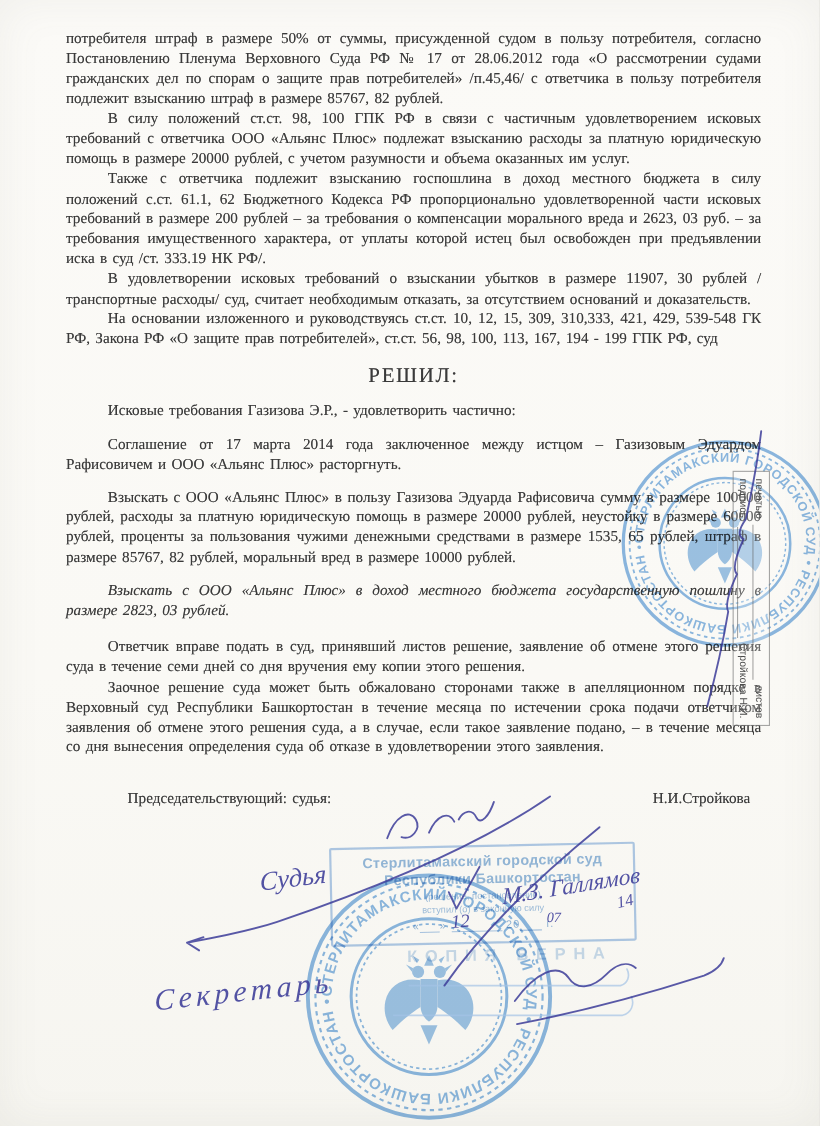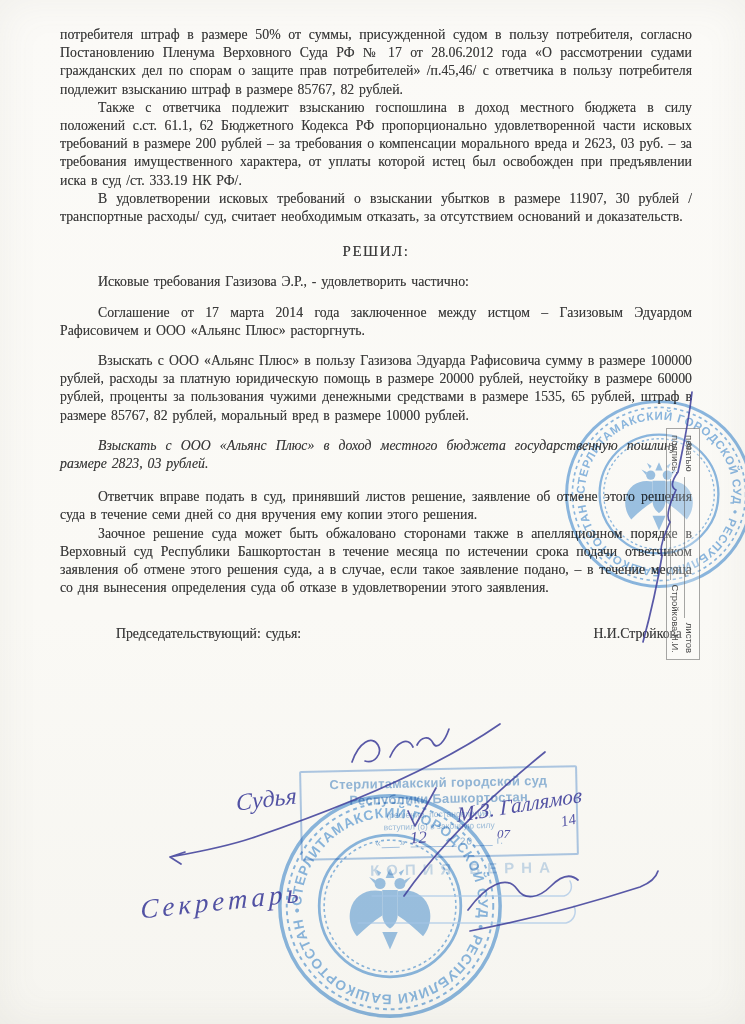--- a/index.html
+++ b/index.html
@@ -15,21 +15,21 @@
     position:absolute;left:60px;top:26px;width:632px;
     font-size:13.8px;line-height:18.2px;color:#3a3a3a;
     text-align:justify;word-spacing:1.4px;
     text-shadow:0 0 .5px rgba(60,60,60,.55);
   }
   .text-block p{margin:0;text-indent:38px;}
   .text-block p.noindent{text-indent:0;}
   .text-block p.gap{margin-bottom:12px;}
   .text-block p.gap-lg{margin-bottom:15px;font-style:italic;}
   .decision{
-    margin:16px 0 13px 0;text-align:center;font-size:15px;
+    margin:16px 0 13px 0;text-align:center;font-size:19px;
     font-weight:normal;letter-spacing:1.5px;text-indent:0;
   }
   .sig-row{
     display:flex;align-items:flex-start;margin-top:28px;padding-left:56px;gap:28px;
   }
   .sig-row .judge-name{margin-left:auto;margin-right:10px;}
   
   .stamp-layer,.ink-layer,.hw-words{position:absolute;inset:0;}
   .seal{position:absolute;color:#7cb0e2;opacity:.88;mix-blend-mode:multiply;}
   .seal .ring{fill:none;stroke:currentColor;}
@@ -71,22 +71,24 @@
     color:#3c3c99;opacity:.88;white-space:nowrap;
   }
 </style>
 </head>
 <body>
 
 <div class="page">
 
   <div class="text-block">
     <p class="noindent">потребителя штраф в размере 50% от  суммы, присужденной судом в пользу  потребителя, согласно Постановлению Пленума Верховного Суда РФ № 17 от 28.06.2012 года «О рассмотрении судами гражданских дел по спорам о защите прав потребителей» /п.45,46/ с ответчика в пользу потребителя подлежит взысканию штраф в размере 85767, 82 рублей.</p>
+    <p>В силу положений ст.ст. 98, 100 ГПК РФ  в связи с частичным удовлетворением исковых требований с ответчика ООО «Альянс Плюс» подлежат взысканию расходы  за платную юридическую помощь в размере 20000 рублей, с учетом разумности и объема оказанных им услуг.</p>
     <p>Также с ответчика подлежит взысканию госпошлина в доход местного бюджета в силу положений с.ст. 61.1, 62 Бюджетного Кодекса РФ пропорционально удовлетворенной части исковых требований  в размере 200 рублей – за требования о компенсации морального вреда и 2623, 03 руб. – за требования имущественного характера, от уплаты которой истец был освобожден при предъявлении иска в суд /ст. 333.19 НК РФ/.</p>
     <p>В удовлетворении исковых требований о взыскании убытков в размере 11907, 30 рублей /транспортные расходы/ суд, считает необходимым отказать, за отсутствием оснований и доказательств.</p>
+    <p>На основании изложенного и руководствуясь ст.ст. 10, 12, 15, 309, 310,333,  421, 429, 539-548 ГК РФ, Закона РФ «О защите прав потребителей», ст.ст. 56, 98, 100, 113, 167,  194 - 199  ГПК РФ, суд</p>
     <h3 class="decision">РЕШИЛ:</h3>
     <p class="gap">Исковые требования Газизова Э.Р., - удовлетворить частично:</p>
     <p class="gap">Соглашение от 17 марта 2014 года заключенное между истцом – Газизовым Эдуардом Рафисовичем и ООО «Альянс Плюс» расторгнуть.</p>
     <p class="gap">Взыскать с ООО «Альянс Плюс»  в пользу Газизова Эдуарда Рафисовича сумму в размере 100000 рублей, расходы за платную юридическую помощь в размере 20000 рублей, неустойку в размере 60000 рублей, проценты за пользования чужими денежными средствами в размере 1535, 65 рублей, штраф в размере 85767, 82 рублей, моральный вред в размере 10000 рублей.</p>
     <p class="gap-lg">Взыскать с ООО «Альянс Плюс» в доход местного бюджета государственную пошлину в размере 2823, 03 рублей.</p>
     <p>Ответчик вправе подать в суд, принявший листов решение, заявление об отмене этого решения суда в течение семи дней со дня вручения ему копии этого решения.</p>
     <p>Заочное решение суда может быть обжаловано сторонами также в апелляционном порядке в Верховный суд Республики Башкортостан в течение месяца по истечении срока подачи ответчиком заявления об отмене этого решения суда, а в случае, если такое заявление подано, – в течение месяца со дня вынесения определения суда об отказе в удовлетворении этого заявления.</p>
     <div class="sig-row">
       <span>Председательствующий: судья:</span>
       <span class="judge-name">Н.И.Стройкова</span>

